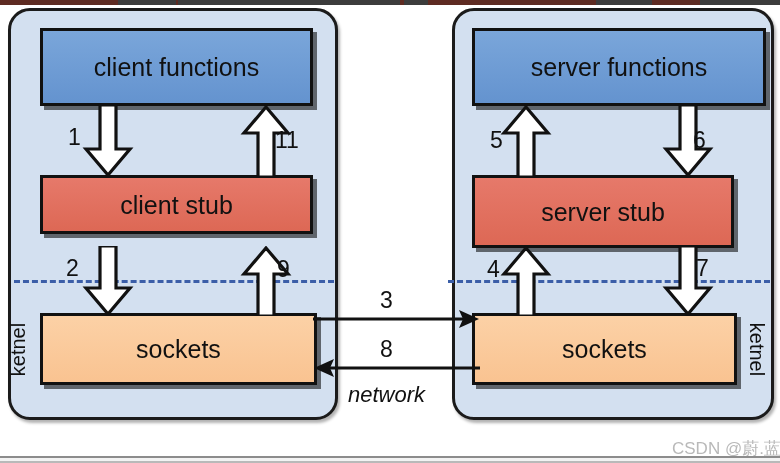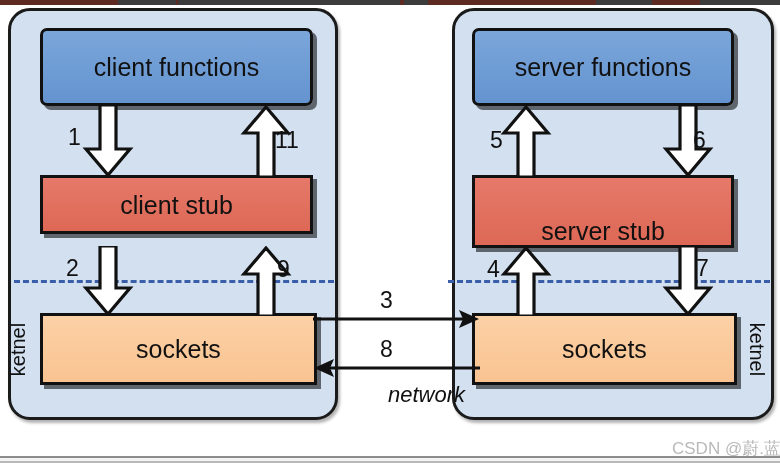--- a/index.html
+++ b/index.html
@@ -59,32 +59,32 @@
     box-sizing: border-box;
     display: flex;
     align-items: center;
     justify-content: center;
     text-align: center;
     color: #111111;
     font-size: 25px;
     line-height: 1.12;
     box-shadow: 4px 4px 0 rgba(0,0,0,0.55);
   }
-  .box.blue   { background: #6b9bd4; border-radius: 7px; }
+  .box.blue   { background: #6b9bd4; }
   .box.blue.grad   { background: linear-gradient(180deg,#7aa6da 0%,#6493cf 100%); }
   .box.red    { background: linear-gradient(180deg,#e6796a 0%,#dd6855 100%); }
   .box.orange { background: linear-gradient(180deg,#fcd1a6 0%,#f9c391 100%); }
 
   
   #box-client-functions { left: 40px;  top: 28px;  width: 273px; height: 78px; }
   #box-client-stub      { left: 40px;  top: 175px; width: 273px; height: 59px; }
   #box-client-sockets   { left: 40px;  top: 313px; width: 277px; height: 72px; }
   
-  #box-server-functions { left: 472px; top: 28px;  width: 262px; height: 78px; }
-  #box-server-stub      { left: 472px; top: 175px; width: 262px; height: 73px; align-items: flex-end; }
+  #box-server-functions { left: 472px; top: 28px;  width: 294px; height: 78px; }
+  #box-server-stub      { left: 472px; top: 175px; width: 262px; height: 73px; }
   #box-server-sockets   { left: 472px; top: 313px; width: 265px; height: 72px; }
 
   
   .dashed {
     position: absolute;
     height: 0;
     border-top: 3px dashed #3b5ea8;
   }
   #dash-client { left: 14px;  top: 280px; width: 320px; }
   #dash-server { left: 448px; top: 280px; width: 322px; }
@@ -122,21 +122,20 @@
   .net-label {
     position: absolute;
     font-size: 23px;
     color: #111111;
   }
   #network-word {
     position: absolute;
     font-style: italic;
     font-size: 22px;
     color: #111111;
-    margin-left: 40px;
   }
 
   
   .caption {
     position: absolute;
     font-size: 23px;
     color: #111111;
     text-align: center;
   }
   #caption-client { left: 73px;  top: 430px; width: 200px; }

